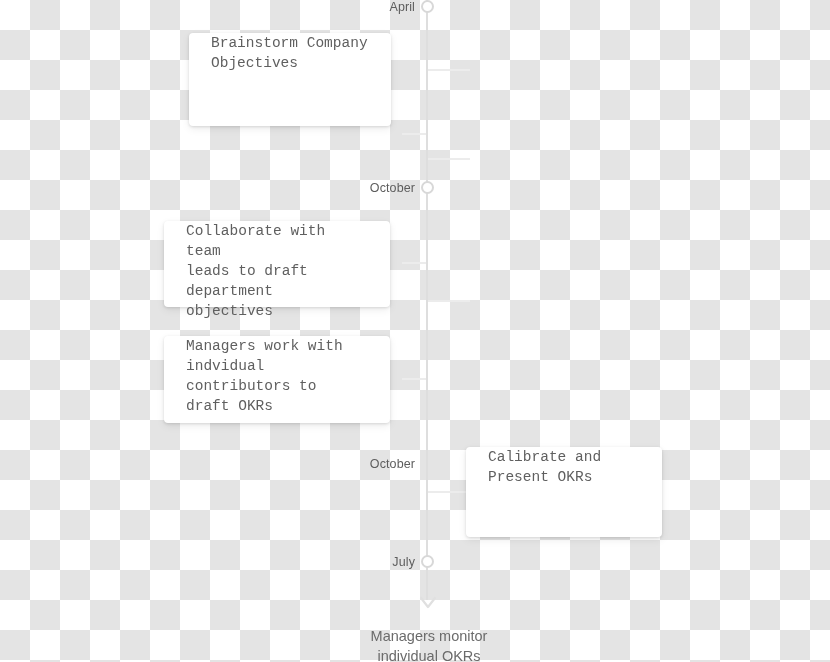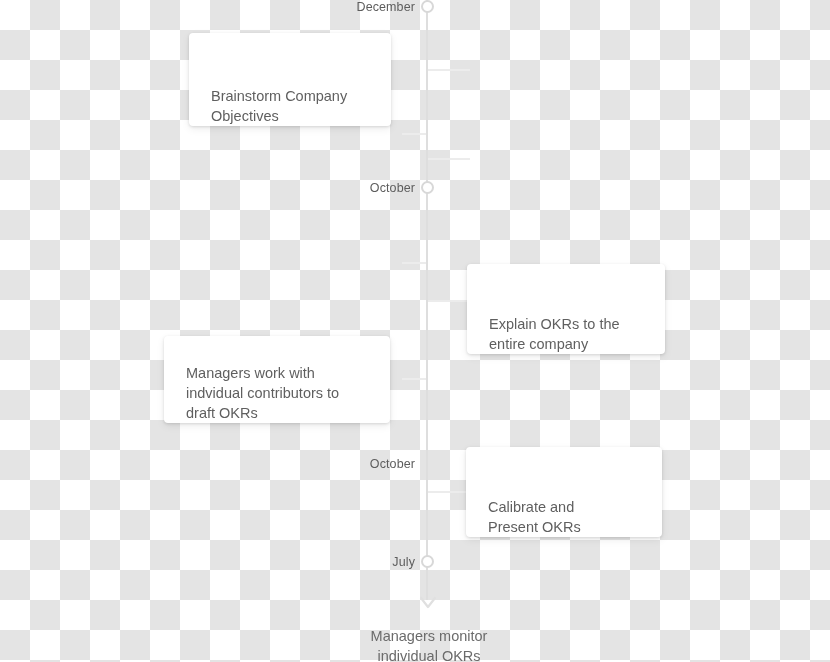--- a/index.html
+++ b/index.html
@@ -70,21 +70,22 @@
   .stub-right { left: 428px;  width: 42px; }
 
   
   .card {
     position: absolute;
     background: #ffffff;
     border-radius: 4px;
     box-shadow: 0 1px 3px rgba(0,0,0,0.13), 0 3px 9px rgba(0,0,0,0.07);
     box-sizing: border-box;
     display: flex;
-    align-items: flex-end;
+    align-items: flex-start;
+    font-family: Liberation Mono, monospace;
   }
   .card-text {
     font-size: 14.5px;
     line-height: 20px;
     color: #5f5f5f;
     padding: 0 22px;
     white-space: pre-line;
   }
 
   
@@ -108,21 +109,21 @@
   }
 </style>
 </head>
 <body>
 
 <div id="canvas">
 
   <div class="spine"></div>
 
   <div class="node" style="top:0px;"></div>
-  <div class="month" style="top:0px;">December</div>
+  <div class="month" style="top:0px;">April</div>
 
   <div class="node" style="top:181px;"></div>
   <div class="month" style="top:181px;">October</div>
 
   <div class="month" style="top:457px;">October</div>
 
   <div class="node" style="top:555px;"></div>
   <div class="month" style="top:555px;">July</div>
 
   <div class="stub stub-right" style="top:69px;"></div>
@@ -132,25 +133,26 @@
   <div class="stub stub-right" style="top:300px;"></div>
   <div class="stub stub-left" style="top:378px;"></div>
   <div class="stub stub-right" style="top:491px;"></div>
 
   <div class="card" style="left:189px; top:33px; width:202px; height:93px;">
     <div class="card-text">Brainstorm Company
 Objectives</div>
   </div>
 
 
+  <div class="card" style="left:164px; top:221px; width:226px; height:86px;">
+    <div class="card-text">Collaborate with team
+leads to draft department
+objectives</div>
+  </div>
 
-  <div class="card" style="left:467px; top:264px; width:198px; height:90px;">
-    <div class="card-text">Explain OKRs to the
-entire company</div>
-  </div>
 
   <div class="card" style="left:466px; top:447px; width:196px; height:90px;">
     <div class="card-text">Calibrate and
 Present OKRs</div>
   </div>
 
   <div class="card" style="left:164px; top:336px; width:226px; height:87px;">
     <div class="card-text">Managers work with
 indvidual contributors to
 draft OKRs</div>

